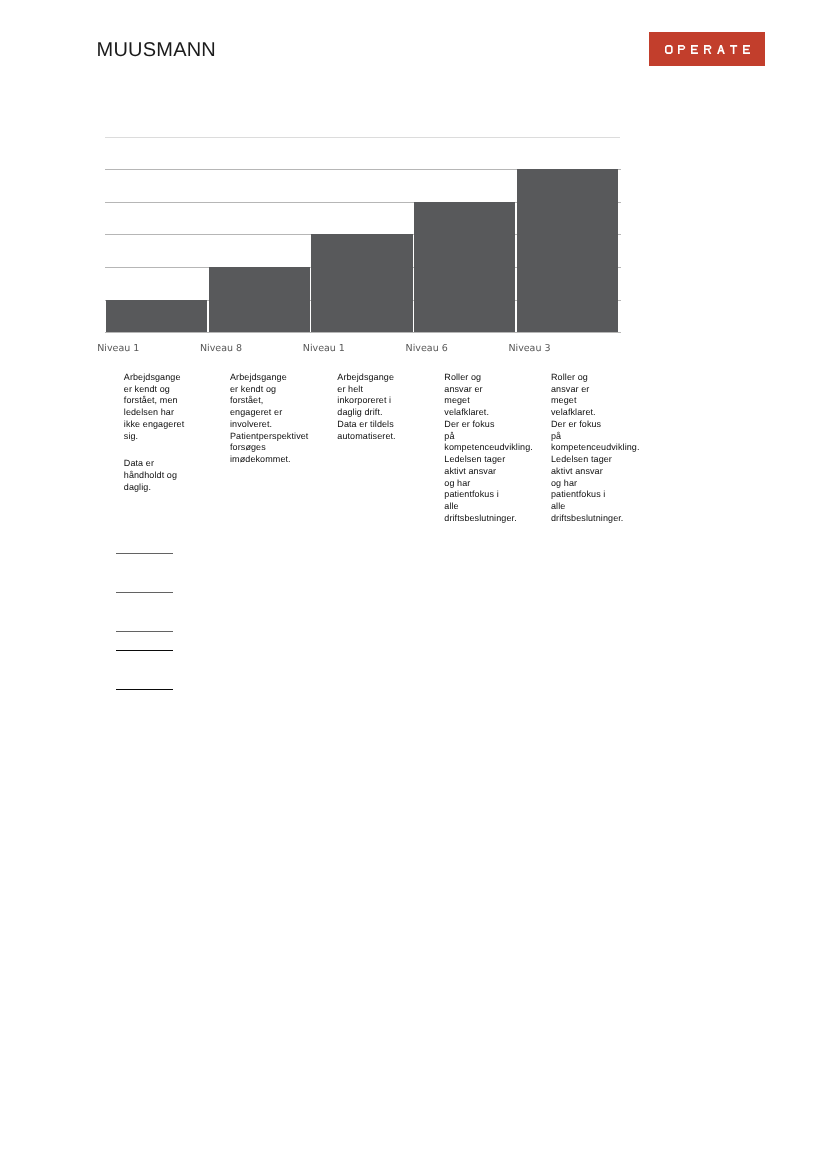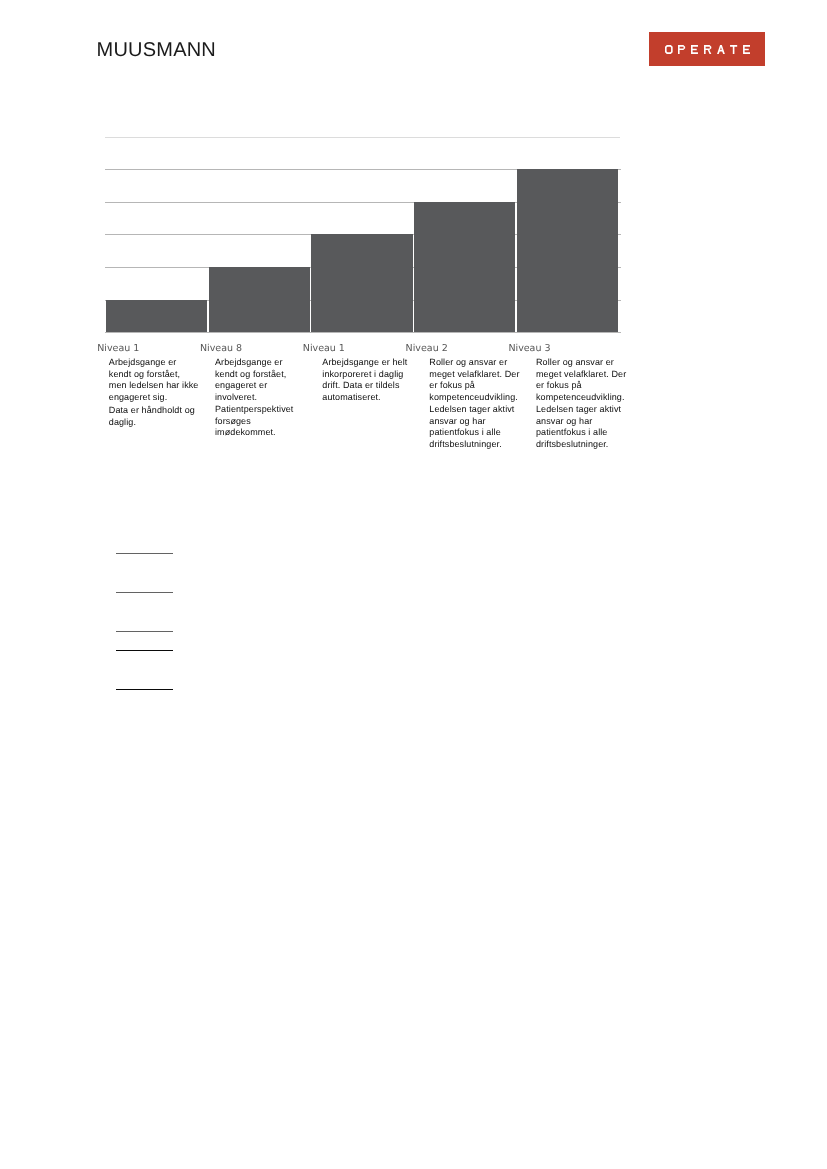--- a/index.html
+++ b/index.html
@@ -46,21 +46,21 @@
     font-size:9.5px;line-height:9px;color:#565656;
     white-space:nowrap;
   }
 
   
   .coltext{
     position:absolute;top:356.0px;width:93.2px;
     font-size:9px;line-height:11.73px;color:#0d0d0d;letter-spacing:0.1px;
     text-align:left;
   }
-  .coltext-para{margin:1px;}
+  .coltext-para{margin:16px;}
 
   
   .blank-rule{position:absolute;left:98px;width:57px;height:1px;}
 </style>
 </head>
 <body>
 
 <div class="page">
 
   <div class="logo-muusmann">MUUSMANN</div>
@@ -95,21 +95,21 @@
         <div class="bar" style="left: 206.35px; width: 101.3px; height: 97.8px; background: rgb(88, 89, 91);"></div>
         <div class="bar" style="left: 309.15px; width: 101.3px; height: 130.4px; background: rgb(88, 89, 91);"></div>
         <div class="bar" style="left: 411.95px; width: 101.3px; height: 163px; background: rgb(88, 89, 91);"></div>
       </div>
   </div>
 
   <div class="cat-labels">
       <div class="cat-label" style="left: 79.2px; width: 120px;">Niveau 1</div>
       <div class="cat-label" style="left: 182px; width: 120px;">Niveau 8</div>
       <div class="cat-label" style="left: 284.8px; width: 120px;">Niveau 1</div>
-      <div class="cat-label" style="left: 387.6px; width: 120px;">Niveau 2</div>
+      <div class="cat-label" style="left: 387.6px; width: 120px;">Niveau 6</div>
       <div class="cat-label" style="left: 490.4px; width: 120px;">Niveau 3</div>
     </div>
   <div class="col-texts">
       <div class="coltext" style="left: 89.8px;">
         <div class="coltext-para">Arbejdsgange er kendt og forstået, men ledelsen har ikke engageret sig.</div>
         <div class="coltext-para">Data er håndholdt og daglig.</div>
       </div>
       <div class="coltext" style="left: 196px;">
         <div class="coltext-para">Arbejdsgange er kendt og forstået, engageret er involveret. Patientperspektivet forsøges imødekommet.</div>
       </div>

